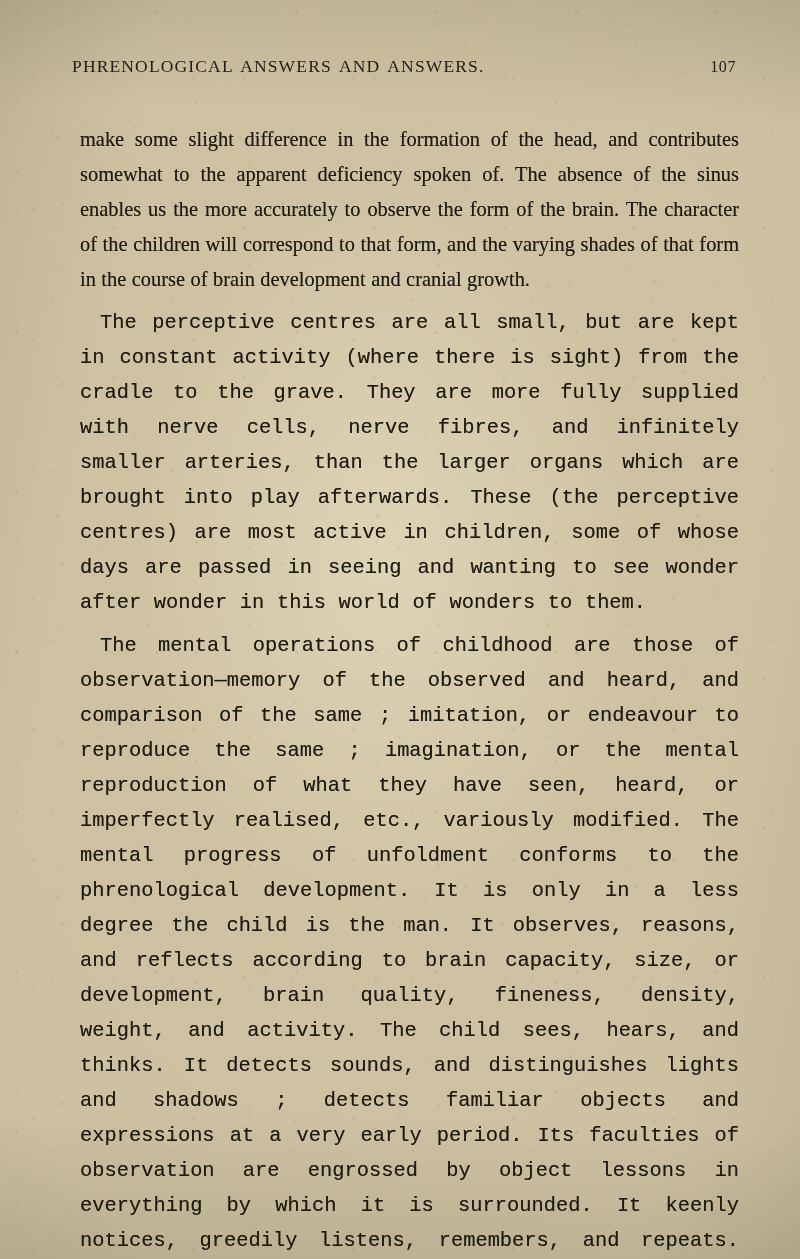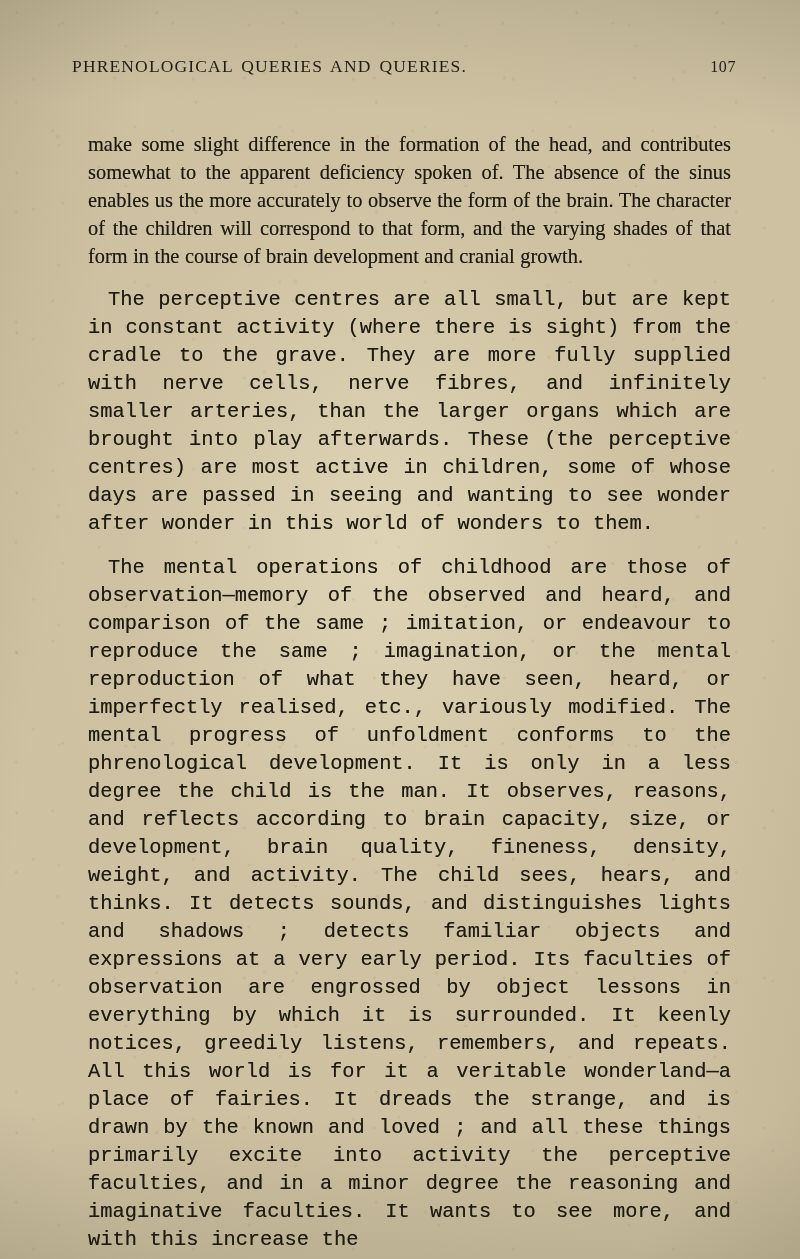--- a/index.html
+++ b/index.html
@@ -97,25 +97,25 @@
     font-variant-numeric: oldstyle-nums;
   }
 
   .body-text {
     position: absolute;
     left: 72px;
     top: 114px;
     width: 675px;
   }
   .body-text p {
-    margin: 16px;
+    margin: 8px;
     text-align: justify;
     text-justify: inter-word;
     font-size: 20.4px;
-    line-height: 28px;
+    line-height: 35.0px;
     text-indent: 0;
     word-spacing: 0.4px;
     -webkit-font-smoothing: none;
   }
   .body-text p.indent {
     text-indent: 20px;
     font-family: Liberation Mono, monospace;
   }
   .body-text p:last-child {
     text-align: justify;
@@ -127,21 +127,21 @@
 </style>
 </head>
 <body>
 
 <div class="page">
 
   <div class="grain"></div>
   <div class="foxing"></div>
 
   <div class="page-header">
-    <span class="running-title">PHRENOLOGICAL QUERIES AND QUERIES.</span>
+    <span class="running-title">PHRENOLOGICAL ANSWERS AND ANSWERS.</span>
     <span class="folio">107</span>
   </div>
 
   <div class="body-text">
     <p>make some slight difference in the formation of the head, and contributes somewhat to the apparent deficiency spoken of. The absence of the sinus enables us the more accurately to observe the form of the brain. The character of the children will correspond to that form, and the varying shades of that form in the course of brain development and cranial growth.</p>
     <p class="indent">The perceptive centres are all small, but are kept in constant activity (where there is sight) from the cradle to the grave. They are more fully supplied with nerve cells, nerve fibres, and infinitely smaller arteries, than the larger organs which are brought into play afterwards. These (the perceptive centres) are most active in children, some of whose days are passed in seeing and wanting to see wonder after wonder in this world of wonders to them.</p>
     <p class="indent">The mental operations of childhood are those of observation—memory of the observed and heard, and comparison of the same ; imitation, or endeavour to reproduce the same ; imagination, or the mental reproduction of what they have seen, heard, or imperfectly realised, etc., variously modified. The mental progress of unfoldment conforms to the phrenological development. It is only in a less degree the child is the man. It observes, reasons, and reflects according to brain capacity, size, or development, brain quality, fineness, density, weight, and activity. The child sees, hears, and thinks. It detects sounds, and distinguishes lights and shadows ; detects familiar objects and expressions at a very early period. Its faculties of observation are engrossed by object lessons in everything by which it is surrounded. It keenly notices, greedily listens, remembers, and repeats. All this world is for it a veritable wonderland—a place of fairies. It dreads the strange, and is drawn by the known and loved ; and all these things primarily excite into activity the perceptive faculties, and in a minor degree the reasoning and imaginative faculties. It wants to see more, and with this increase the</p>
   </div>
 
 </div>

